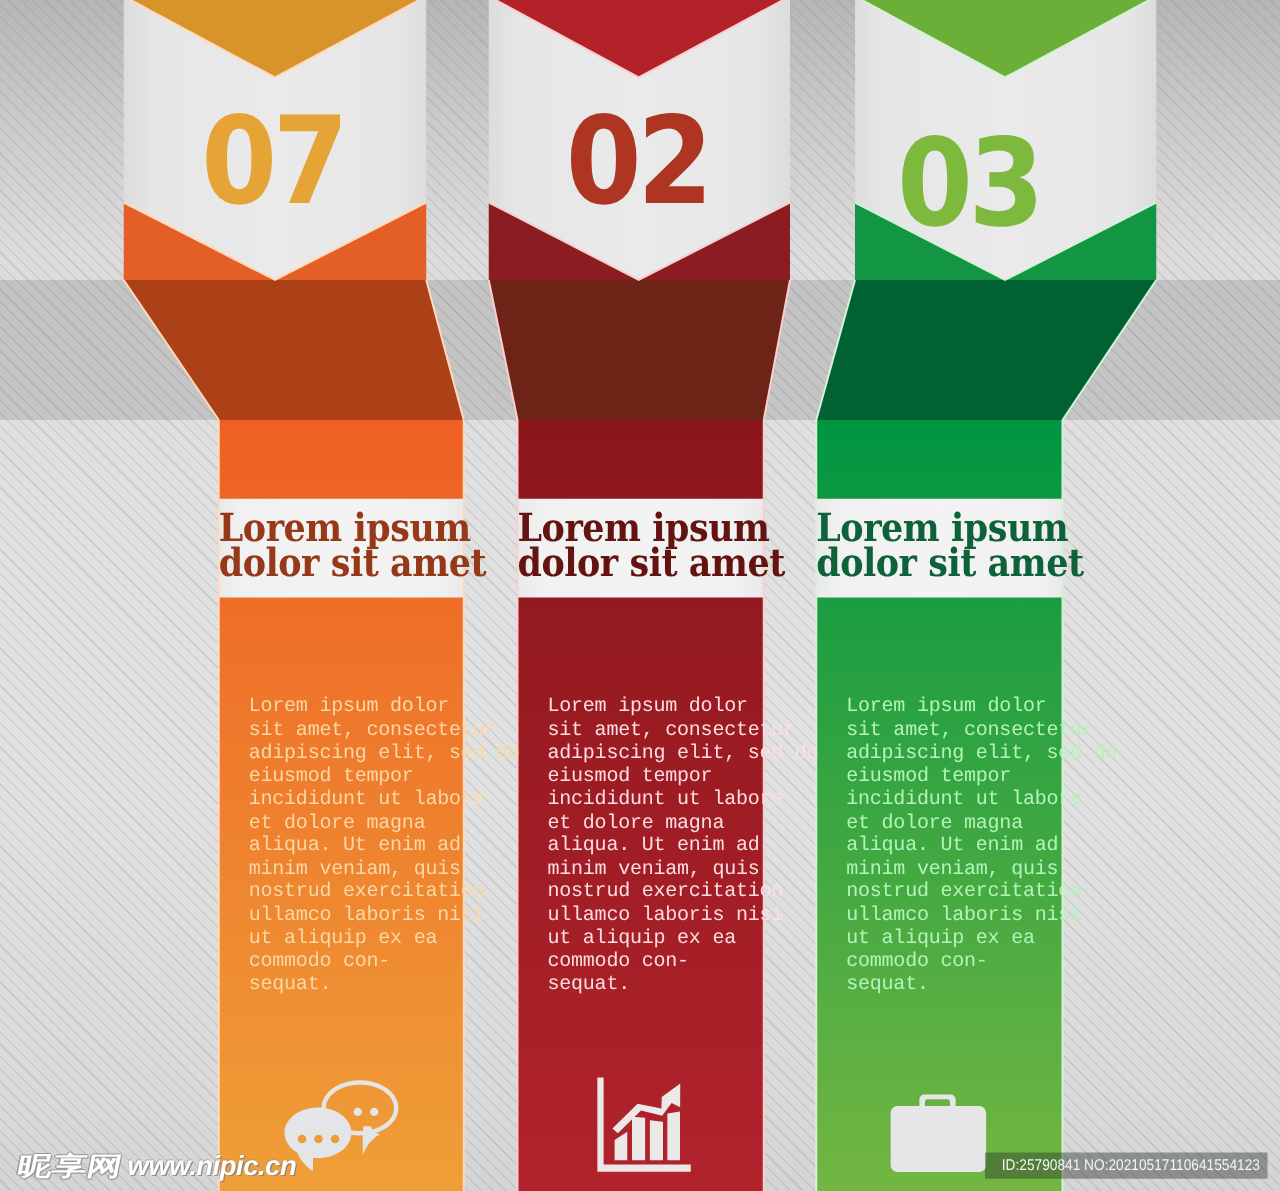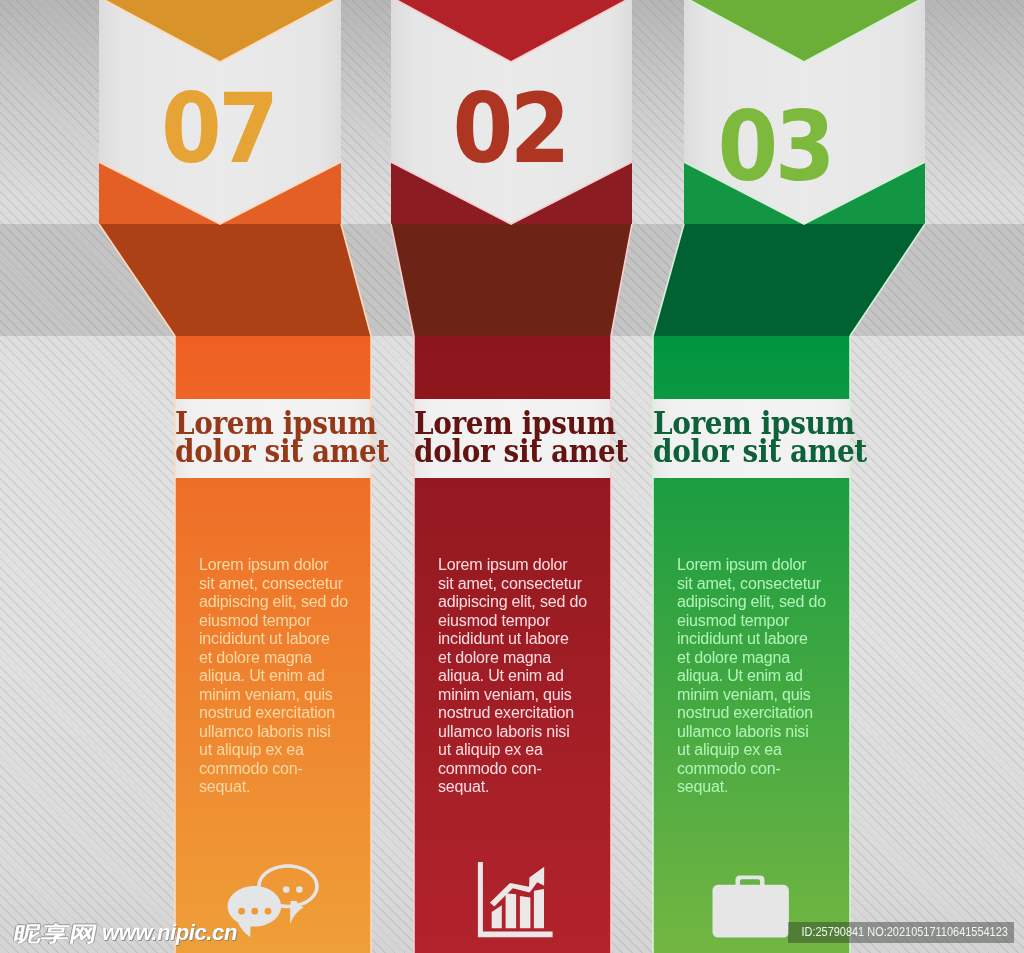--- a/index.html
+++ b/index.html
@@ -16,21 +16,21 @@
   }
   .bg-band{position:absolute;left:0;width:1024px;background:rgba(70,70,70,0.17);}
   svg.art{position:absolute;left:0;top:0;width:1024px;height:953px;}
   .layer{position:absolute;left:0;top:0;width:1024px;height:953px;}
   .num{position:absolute;font-family:"DejaVu Sans Condensed","DejaVu Sans",sans-serif;
        font-weight:bold;font-size:97px;letter-spacing:-3.5px;line-height:1;
        text-align:center;white-space:nowrap;text-indent:-3.5px;}
   .head{position:absolute;font-family:"DejaVu Serif Condensed","DejaVu Serif",serif;
         font-weight:bold;font-size:31px;letter-spacing:-0.35px;line-height:27.5px;
         text-align:center;white-space:nowrap;}
-  .body{position:absolute;font-family:Liberation Sans, sans-serif;font-size:16px;
+  .body{position:absolute;font-family:Liberation Mono, monospace;font-size:16px;
         letter-spacing:-0.18px;line-height:18.5px;color:#fcdcbd;text-align:left;
         white-space:nowrap;}
   .wm{position:absolute;white-space:nowrap;color:#fff;font-weight:bold;}
   .wm-logo{font-family:"DejaVu Sans","Liberation Sans",sans-serif;font-size:26px;
            line-height:26px;transform-origin:0 0;transform:skewX(-11deg) scale(1.07,0.80);
            text-shadow:0 0 1px #8d8d8d, 1px 1px 0 #9a9a9a, -1px 0 0 #9a9a9a,
                        0 1px 0 #9a9a9a, 0 -1px 0 #9a9a9a;}
   .wm-site{font-family:"Liberation Sans",sans-serif;font-style:italic;font-size:22px;
            letter-spacing:-0.4px;line-height:20px;
            text-shadow:1px 1px 0 rgba(120,120,120,.75), -0.5px -0.5px 0 rgba(140,140,140,.6);}

